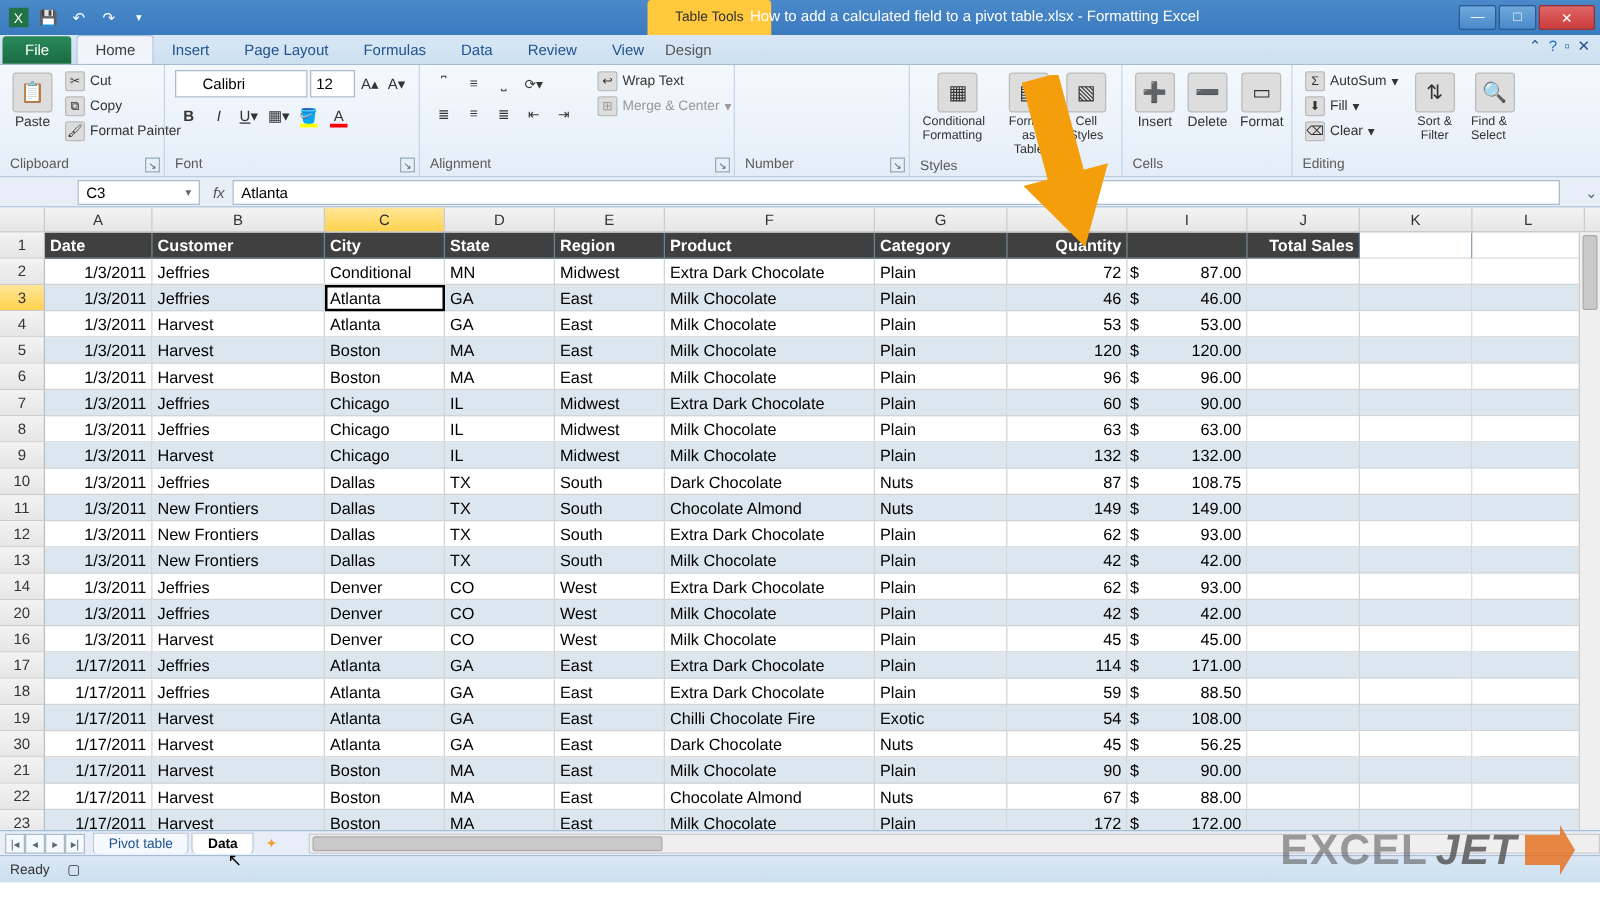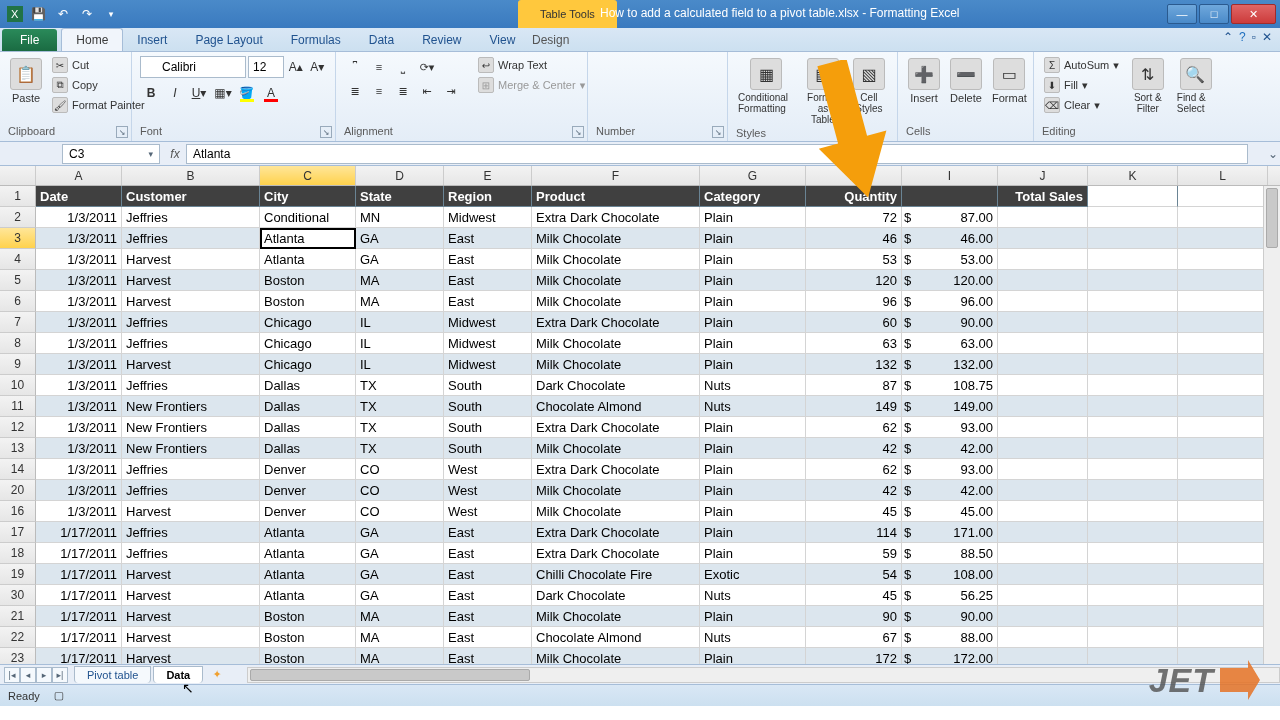--- a/index.html
+++ b/index.html
@@ -681,17 +681,18 @@
 <div class="status-bar">
   <span>Ready</span>
   <span style="margin-left:14px">▢</span>
 </div>
 
 <svg class="big-arrow" viewBox="0 0 80 140">
   <polygon points="25,0 55,0 55,80 75,80 40,140 5,80 25,80" fill="#f59e0b" transform="rotate(-15 40 70)"></polygon>
 </svg>
 
 <div class="watermark">
+  <span>EXCEL</span>
     <span class="jet">JET</span>
   <span class="wicon"></span>
 </div>
 
 <div class="cursor-ptr">↖</div>
 
 </body></html>

